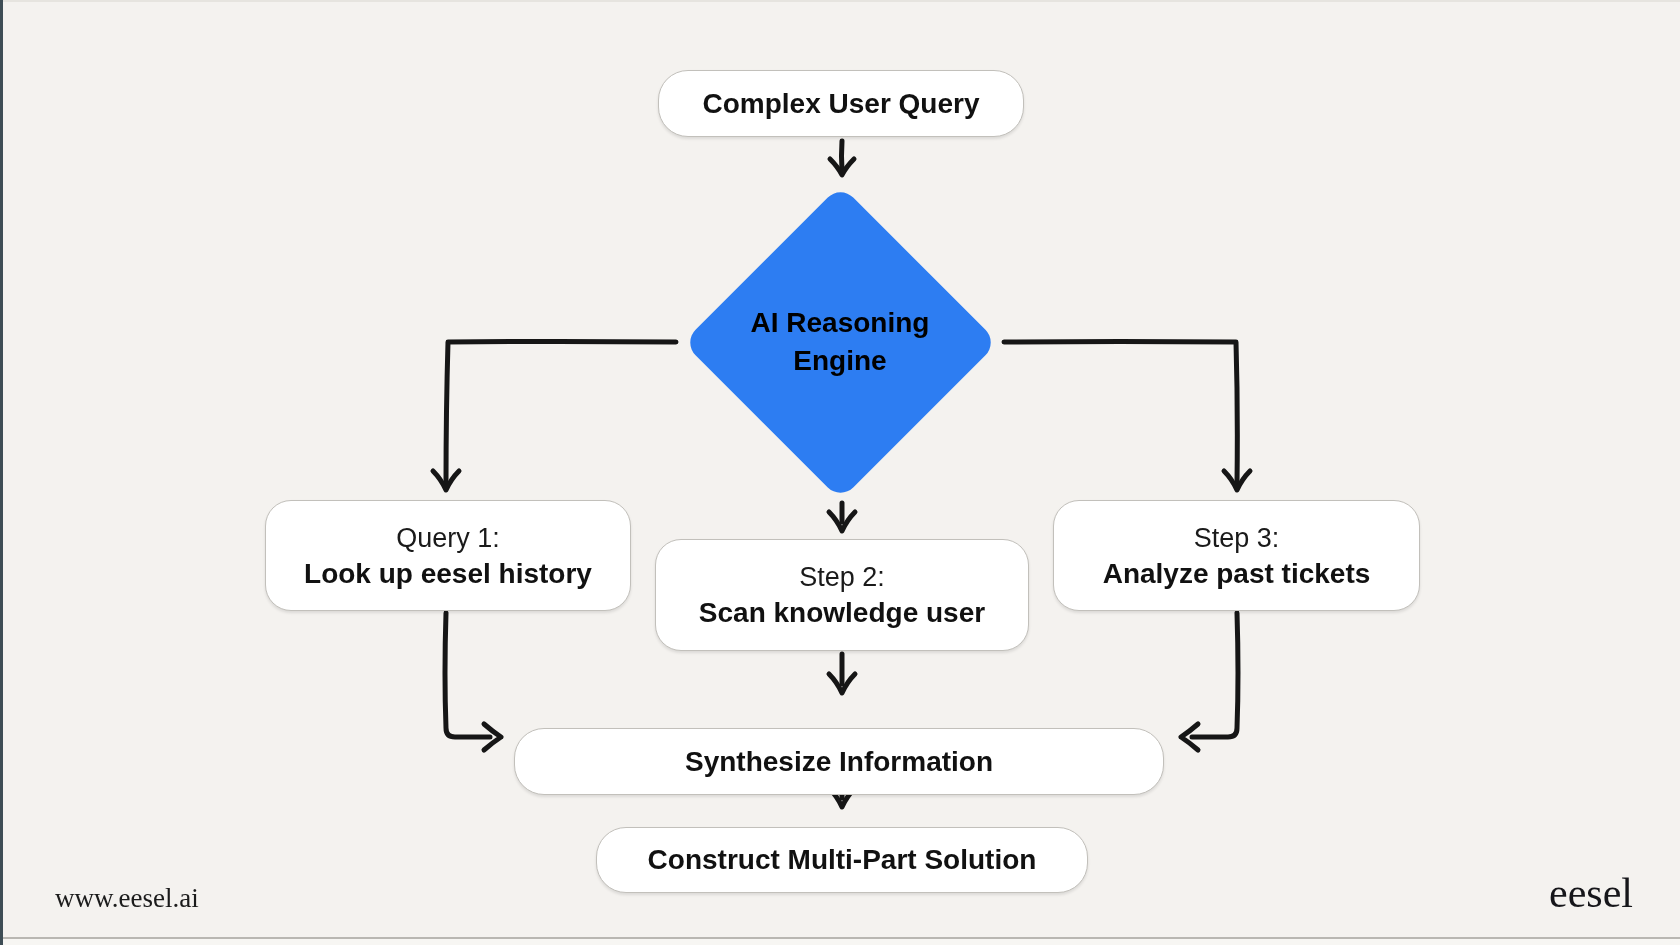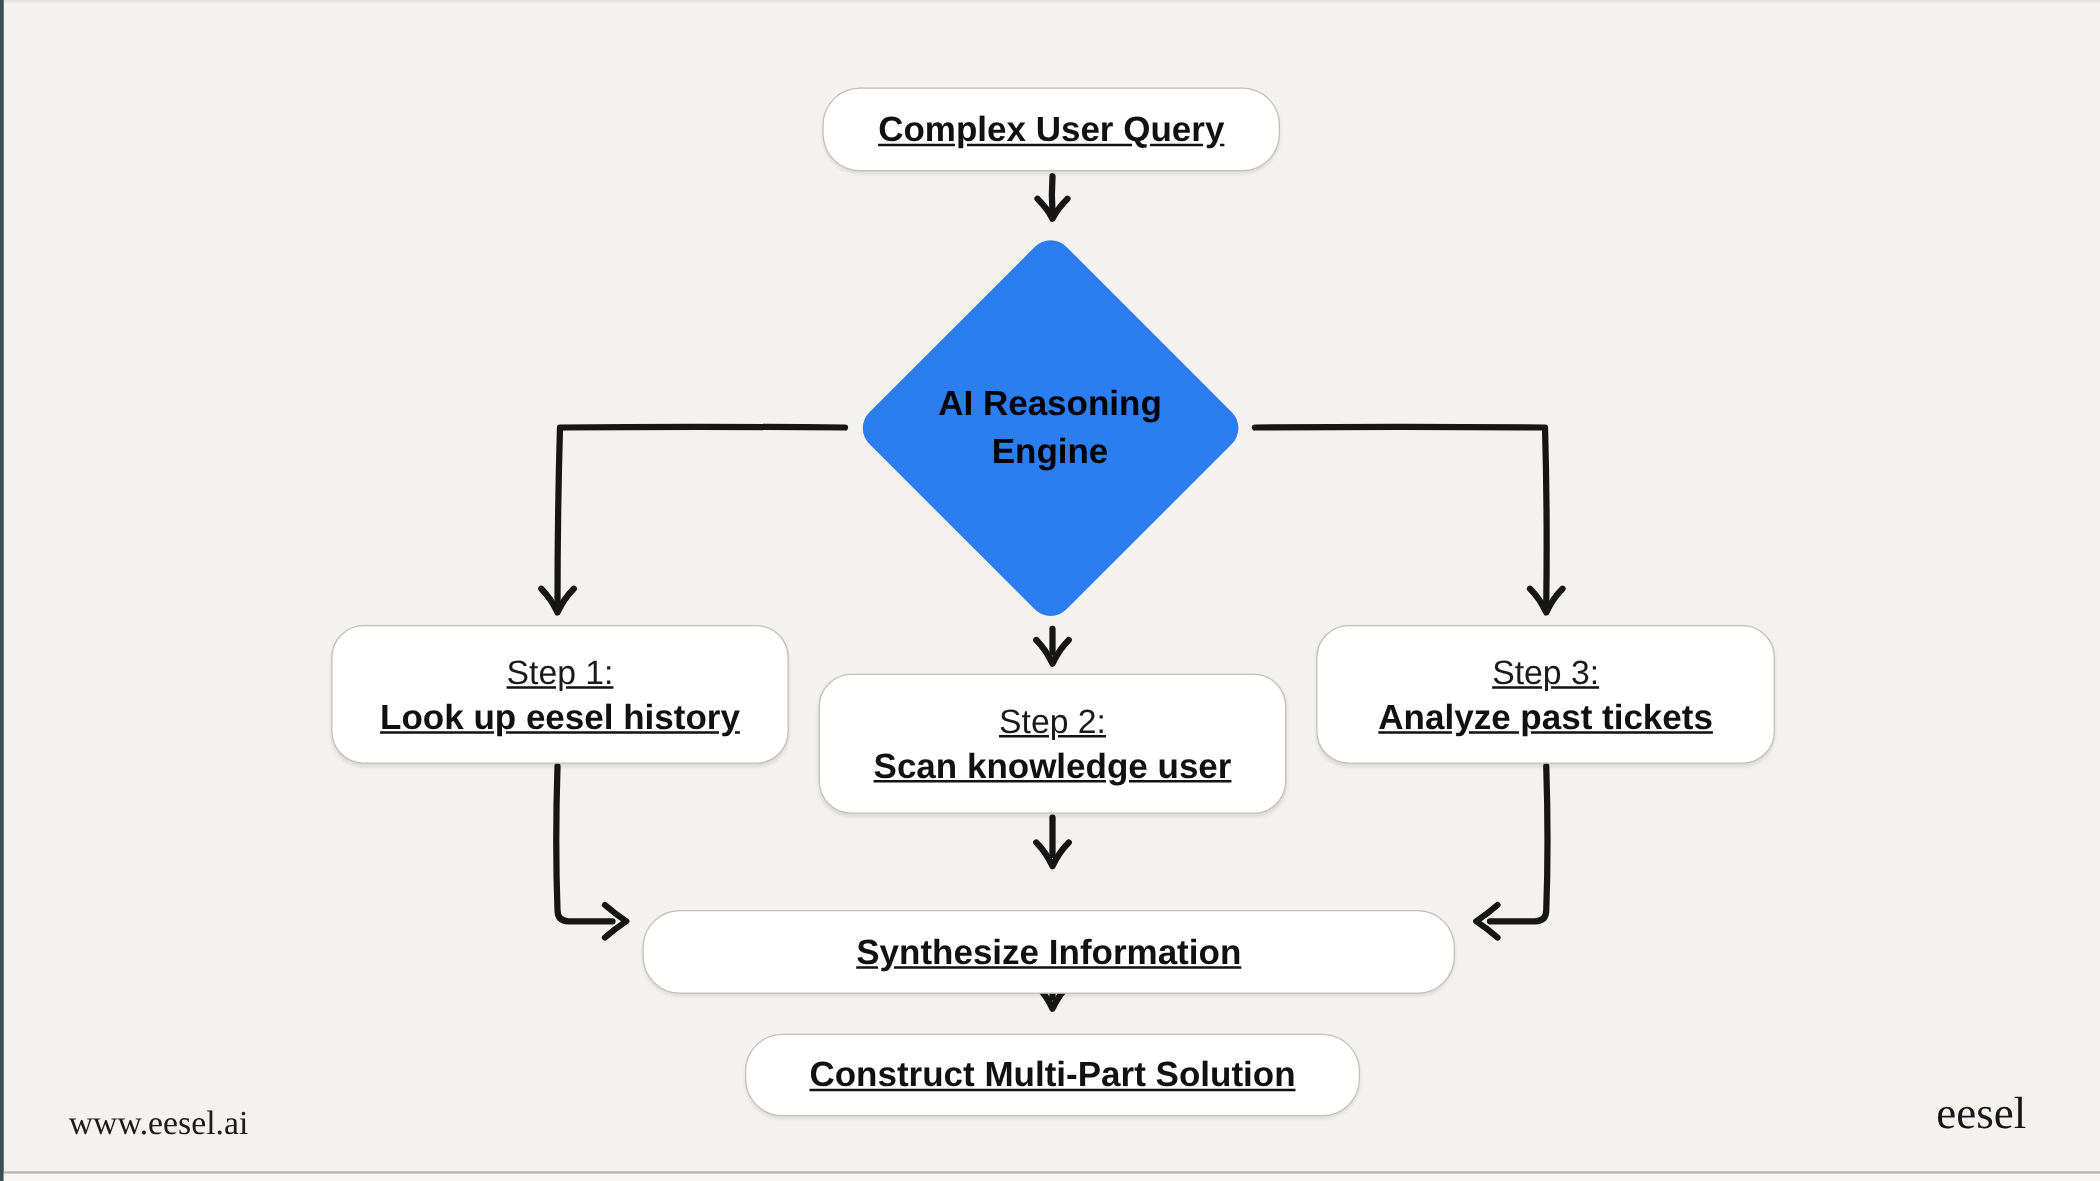--- a/index.html
+++ b/index.html
@@ -33,21 +33,20 @@
     position: absolute;
     background: #FFFFFF;
     border: 1.5px solid #C2C0BB;
     border-radius: 30px;
     box-shadow: 0 2px 3px rgba(0,0,0,0.10);
     display: flex;
     flex-direction: column;
     align-items: center;
     justify-content: center;
     text-align: center;
-    text-decoration: underline;
   }
   .box .bold-line  { font-weight: bold; font-size: 28px; color: #111; line-height: 36px; }
   .box .plain-line { font-weight: normal; font-size: 27px; color: #1A1A1A; line-height: 36px; }
 
   .node-query     { left: 658px; top: 70px;  width: 366px; height: 67px; }
   .node-step1     { left: 265px; top: 500px; width: 366px; height: 111px; border-radius: 26px; }
   .node-step2     { left: 655px; top: 539px; width: 374px; height: 112px; border-radius: 26px; }
   .node-step3     { left: 1053px;top: 500px; width: 367px; height: 111px; border-radius: 26px; }
   .node-synth     { left: 514px; top: 700px; width: 650px; height: 67px; margin-top: 28px; }
   .node-construct { left: 596px; top: 827px; width: 492px; height: 66px; }
@@ -77,21 +76,21 @@
     position: absolute;
     left: 55px; top: 883px;
     font-family: "Liberation Serif", serif;
     font-size: 27px;
     color: #1B1B1B;
   }
   .footer-logo {
     position: absolute;
     left: 1549px; top: 869px;
     font-family: "Liberation Serif", serif;
-    font-size: 36px;
+    font-size: 42px;
     color: #16161A;
   }
 </style>
 </head>
 <body style="background: rgb(244, 242, 239);">
 
 <div class="canvas">
 
   <div class="edge-top"></div>
   <div class="edge-left" style="background: rgb(62, 77, 85);"></div>
@@ -129,21 +128,21 @@
     <span class="bold-line">Complex User Query</span>
   </div>
 
   <div class="diamond-shape" style="background: rgb(45, 125, 242);"></div>
   <div class="diamond-label">
     <div>AI Reasoning</div>
     <div>Engine</div>
   </div>
 
   <div class="box node-step1">
-    <span class="plain-line">Step 1:</span>
+    <span class="plain-line">Query 1:</span>
     <span class="bold-line">Look up eesel history</span>
   </div>
 
   <div class="box node-step2">
     <span class="plain-line">Step 2:</span>
     <span class="bold-line">Scan knowledge user</span>
   </div>
 
   <div class="box node-step3">
     <span class="plain-line">Step 3:</span>

